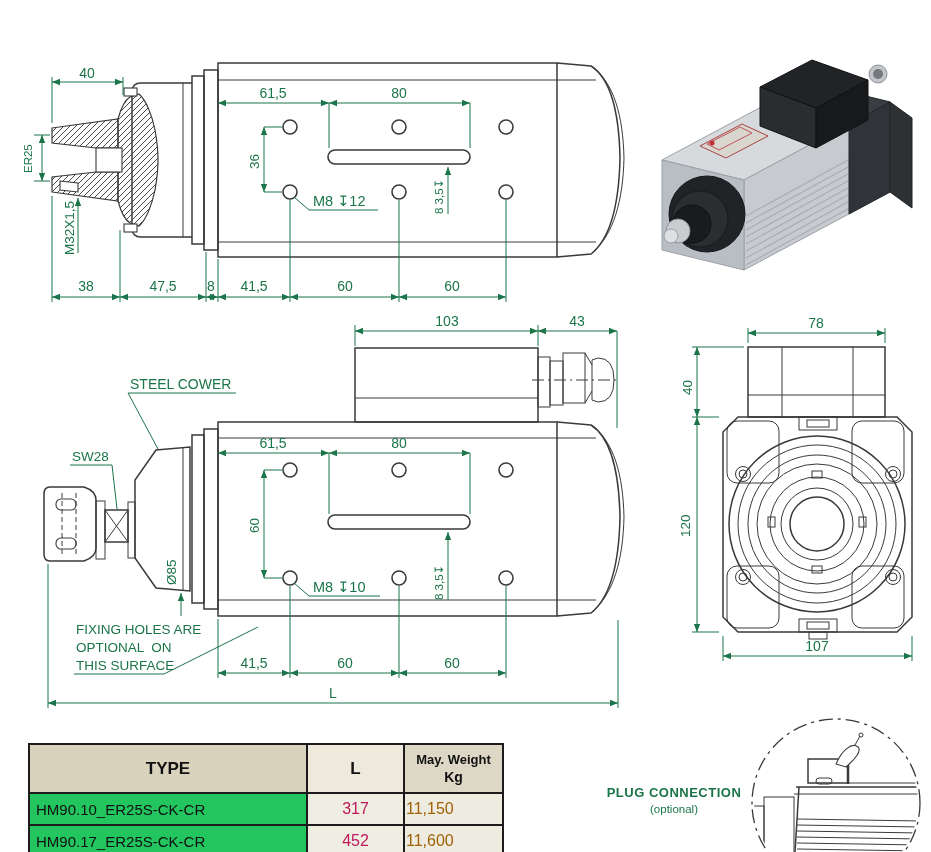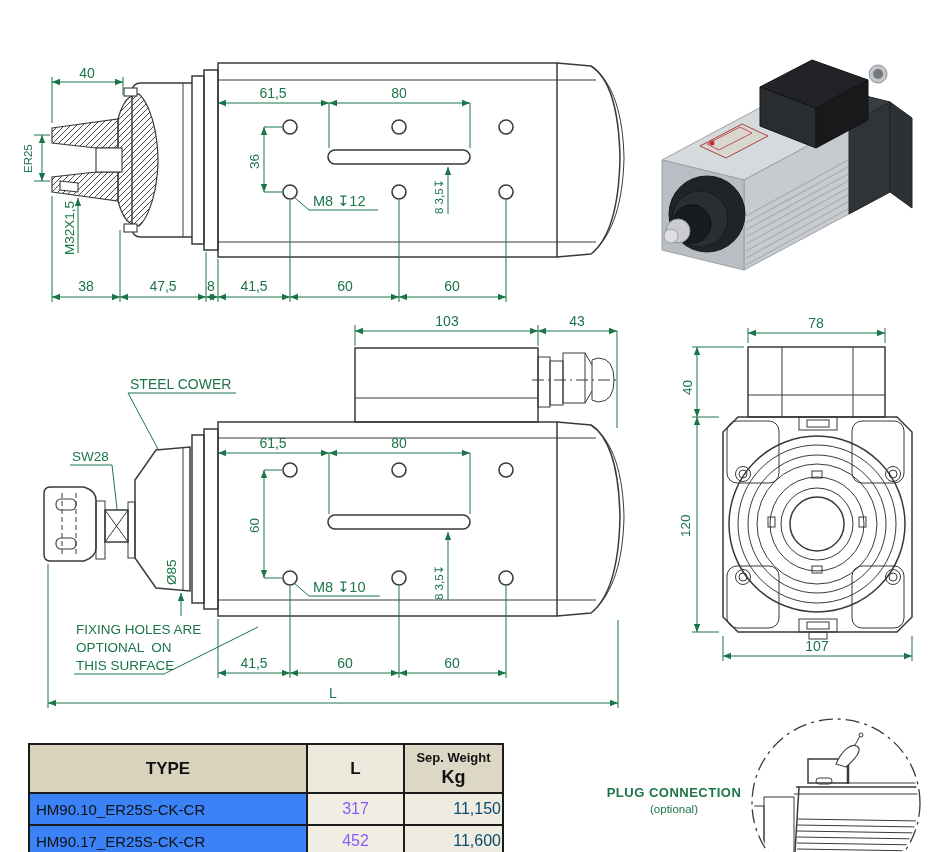--- a/index.html
+++ b/index.html
@@ -19,24 +19,24 @@
   .ts{font-size:11.5px;}
   .tb{font-size:13.5px;}
   .tn{font-size:14.5px;}
   
   table.spec{border-collapse:collapse;table-layout:fixed;width:464px;}
   table.spec td,table.spec th{border:2px solid #1b1b1b;overflow:hidden;}
   th.h-type{width:274px;background:#d9d3be;font-size:17px;font-weight:bold;color:#111;}
   th.h-len{width:93px;background:#edeadd;font-size:17px;font-weight:bold;color:#111;}
   th.h-w{width:97px;background:#ddd8c6;color:#111;padding:2px 0;}
   th.h-w .w1{font-size:13px;font-weight:bold;display:block;line-height:1.4;}
-  th.h-w .w2{font-size:18px;font-weight:bold;display:block;line-height:1.2;}
-  td.c-type{background:#3b82f6;font-size:15px;color:#111;padding:4px 2px 4px 6px;height:22px;}
-  td.c-len{background:#f0ede3;font-size:16px;color:#8b5cf6;text-align:center;}
-  td.c-w{background:#eeebe0;font-size:16px;color:#0c4a6e;text-align:right;}
+  th.h-w .w2{font-size:14px;font-weight:bold;display:block;line-height:1.2;}
+  td.c-type{background:#22c55e;font-size:15px;color:#111;padding:4px 2px 4px 6px;height:22px;}
+  td.c-len{background:#f0ede3;font-size:16px;color:#be185d;text-align:center;}
+  td.c-w{background:#eeebe0;font-size:16px;color:#a16207;text-align:left;}
   
   .plug-title{fill:#1b7549;font-size:13px;font-weight:bold;letter-spacing:.5px;}
   .plug-sub{fill:#1b7549;font-size:11.5px;}
 </style>
 </head>
 <body>
 
 <div class="canvas">
 
 <svg class="abs" style="left:0;top:0" width="648" height="270" viewBox="0 0 648 270">
@@ -394,21 +394,21 @@
     <line class="o2" x1="848" y1="743" x2="920" y2="743"></line>
   </g>
 </svg>
 
 <table class="spec abs" style="left:28px;top:703px">
   <thead>
     <tr style="height:49px;">
       <th class="h-type">TYPE</th>
       <th class="h-len">L</th>
       <th class="h-w">
-        <span class="w1">Sep. Weight</span>
+        <span class="w1">May. Weight</span>
         <span class="w2">Kg</span>
       </th>
     </tr>
   </thead>
   <tbody>
     <tr style="height:30px;">
       <td class="c-type">HM90.10_ER25S-CK-CR</td>
       <td class="c-len">317</td>
       <td class="c-w">11,150</td>
     </tr>

